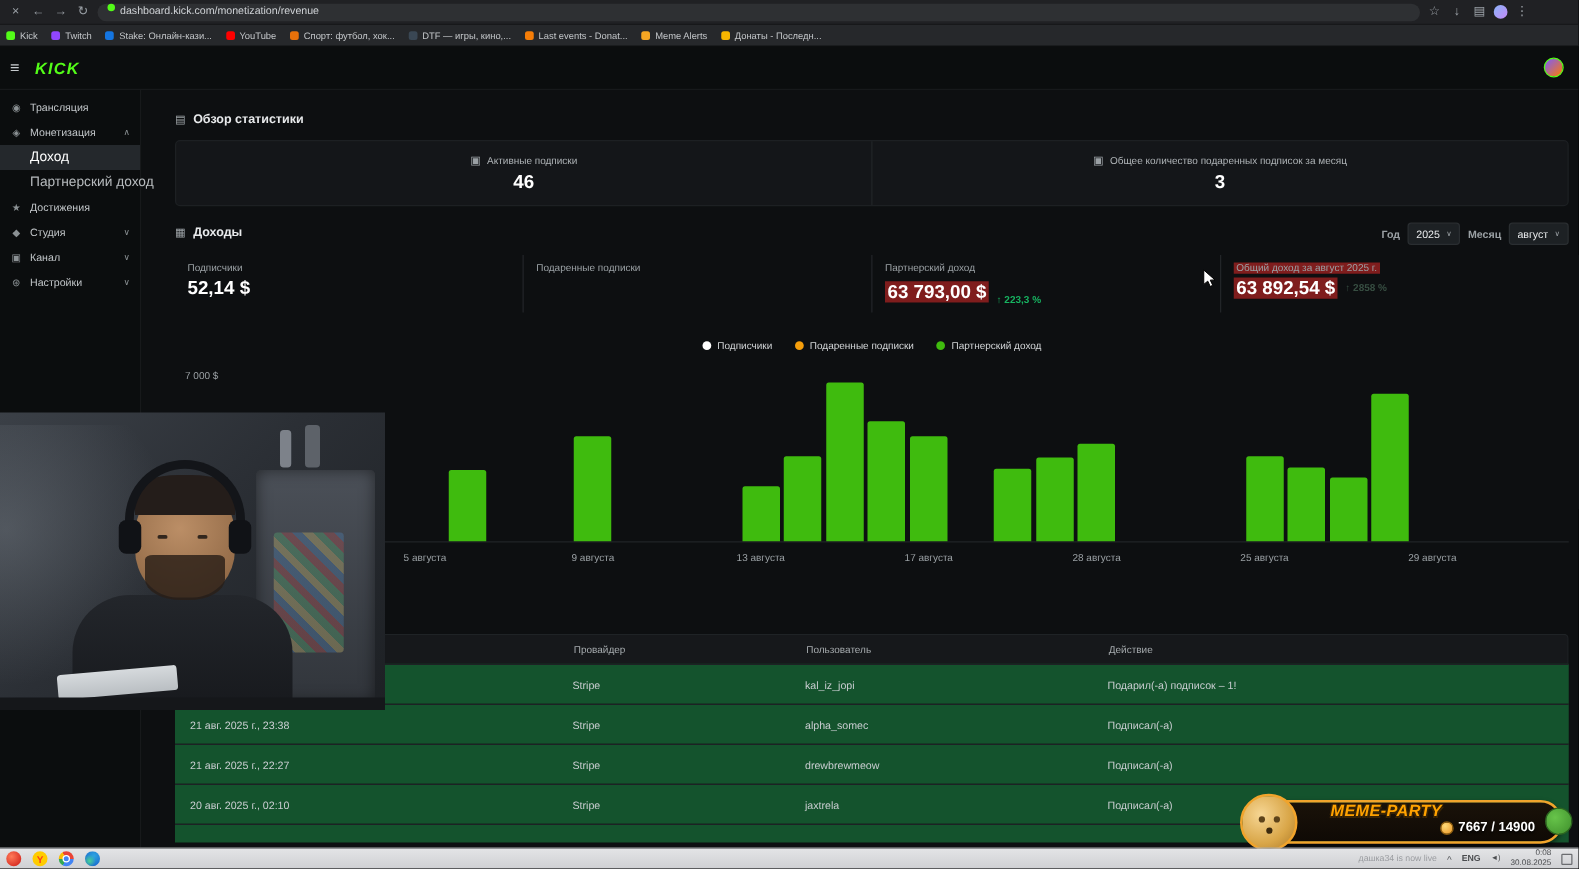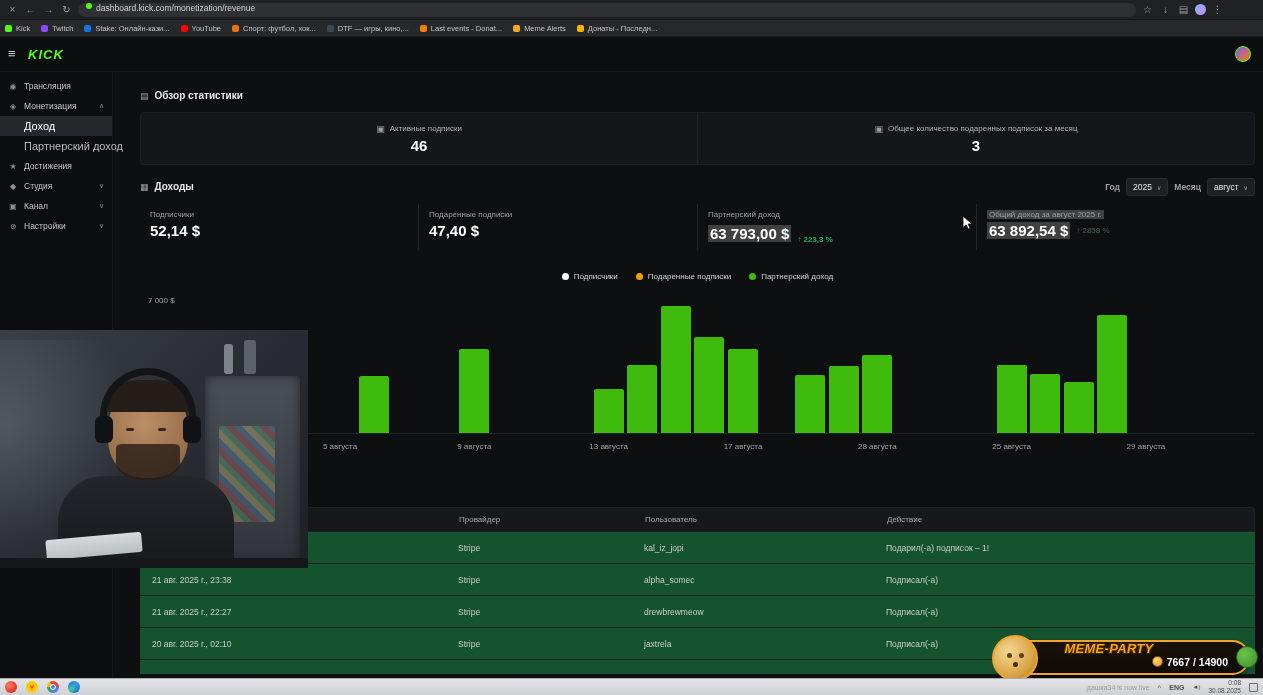--- a/index.html
+++ b/index.html
@@ -63,21 +63,21 @@
   .f-select { display:flex; align-items:center; gap:5px; background:#1d2124; border:1px solid #2a2e31;
               border-radius:3px; color:#e8eaec; font-size:8.5px; padding:3px 6px; cursor:pointer; }
   .chev2 { font-size:6px; color:#9aa0a4; }
 
   
   .income-stats { position:absolute; left:140px; top:204px; width:1115px; height:46px; display:flex; }
   .ist { flex:1; padding:6px 10px 0 10px; }
   .ist + .ist { border-left:1px solid #222528; }
   .ist-label { color:#9aa0a4; font-size:8px; margin-bottom:3px; }
   .ist-value { color:#ffffff; font-size:15px; font-weight:bold; display:flex; align-items:center; gap:6px; }
-  .sel { background:#404040; padding:0 2px; }
+  .sel { background:#7f1d1d; padding:0 2px; }
   .delta-up  { color:#17b461; font-size:8px; font-weight:bold;margin-top:13px; }
   .delta-dim { color:#3f5a4b; font-size:8px; font-weight:bold; opacity:.85; }
 
   
   .chart { position:absolute; left:140px; top:258px; width:1115px; height:200px; }
   .legend { position:absolute; left:0; right:0; top:14px; display:flex; justify-content:center; gap:18px; }
   .leg-item { display:flex; align-items:center; gap:5px; color:#d2d5d7; font-size:8px; }
   .leg-dot { width:7px; height:7px; border-radius:50%; }
   .ytick { position:absolute; left:8px; top:38px; color:#9aa0a4; font-size:8px; }
   .baseline { position:absolute; left:40px; right:0; top:175px; height:1px; background:#202427; }
@@ -128,21 +128,21 @@
   .meme { position:absolute; left:990px; top:634px; width:270px; height:50px; z-index:40; }
   .mp-pill { position:absolute; left:16px; top:6px; width:244px; height:35px; border-radius:18px;
              background:linear-gradient(#1a1209,#0f0a05); border:2px solid #f1a42c; box-shadow:0 2px 4px rgba(0,0,0,.55); }
   .mp-doge { position:absolute; left:2px; top:1px; width:46px; height:46px; border-radius:50%;
              background:radial-gradient(circle at 35% 35%, #f6d694, #d9a648 60%, #ad7a28); border:2px solid #f1a42c; }
   .mp-doge::after { content:""; position:absolute; left:13px; top:16px; width:5px; height:5px; border-radius:50%;
              background:#5d431a; box-shadow:12px 0 0 #5d431a, 6px 9px 0 #3c2a0e; }
   .mp-title { position:absolute; left:44px; top:7px; width:150px; text-align:center; color:#ffa200;
               font-weight:900; font-style:italic; font-size:13px; letter-spacing:.3px;
               text-shadow:-1px -1px 0 #3a2506, 1px -1px 0 #3a2506, -1px 1px 0 #3a2506, 1px 1px 0 #3a2506; }
-  .mp-counter { position:absolute; right:32px; top:22px; display:flex; align-items:flex-start; gap:4px; }
+  .mp-counter { position:absolute; right:32px; top:22px; display:flex; align-items:center; gap:4px; }
   .mp-coin { width:11px; height:11px; border-radius:50%; border:1px solid #8a5c10;
              background:radial-gradient(circle at 35% 30%, #ffd977, #f0a93c 70%, #c87f18); }
   .mp-count { color:#ffffff; font-weight:800; font-size:10.5px; text-shadow:0 1px 2px #000; }
   .mp-emote { position:absolute; right:2px; top:12px; width:22px; height:22px; border-radius:50%;
               background:radial-gradient(circle at 35% 35%, #67c44a, #3f8f2c); border:1px solid #2c6420; }
 
   
   .cursor { position:absolute; left:962px; top:215px; z-index:60; }
 
   
@@ -311,23 +311,20 @@
 
   <div class="income-stats">
     <div class="ist">
       <div class="ist-label">Подписчики</div>
       <div class="ist-value">
           <span>52,14 $</span>
         </div>
     </div>
     <div class="ist">
       <div class="ist-label">Подаренные подписки</div>
-      <div class="ist-value">
-          <span>47,40 $</span>
-        </div>
     </div>
     <div class="ist">
       <div class="ist-label">Партнерский доход</div>
       <div class="ist-value">
         <span class="sel">63 793,00 $</span>
         <span class="delta-up">↑ 223,3 %</span>
       </div>
     </div>
     <div class="ist">
       <div class="ist-label"><span class="sel">Общий доход за август 2025 г.</span></div>

